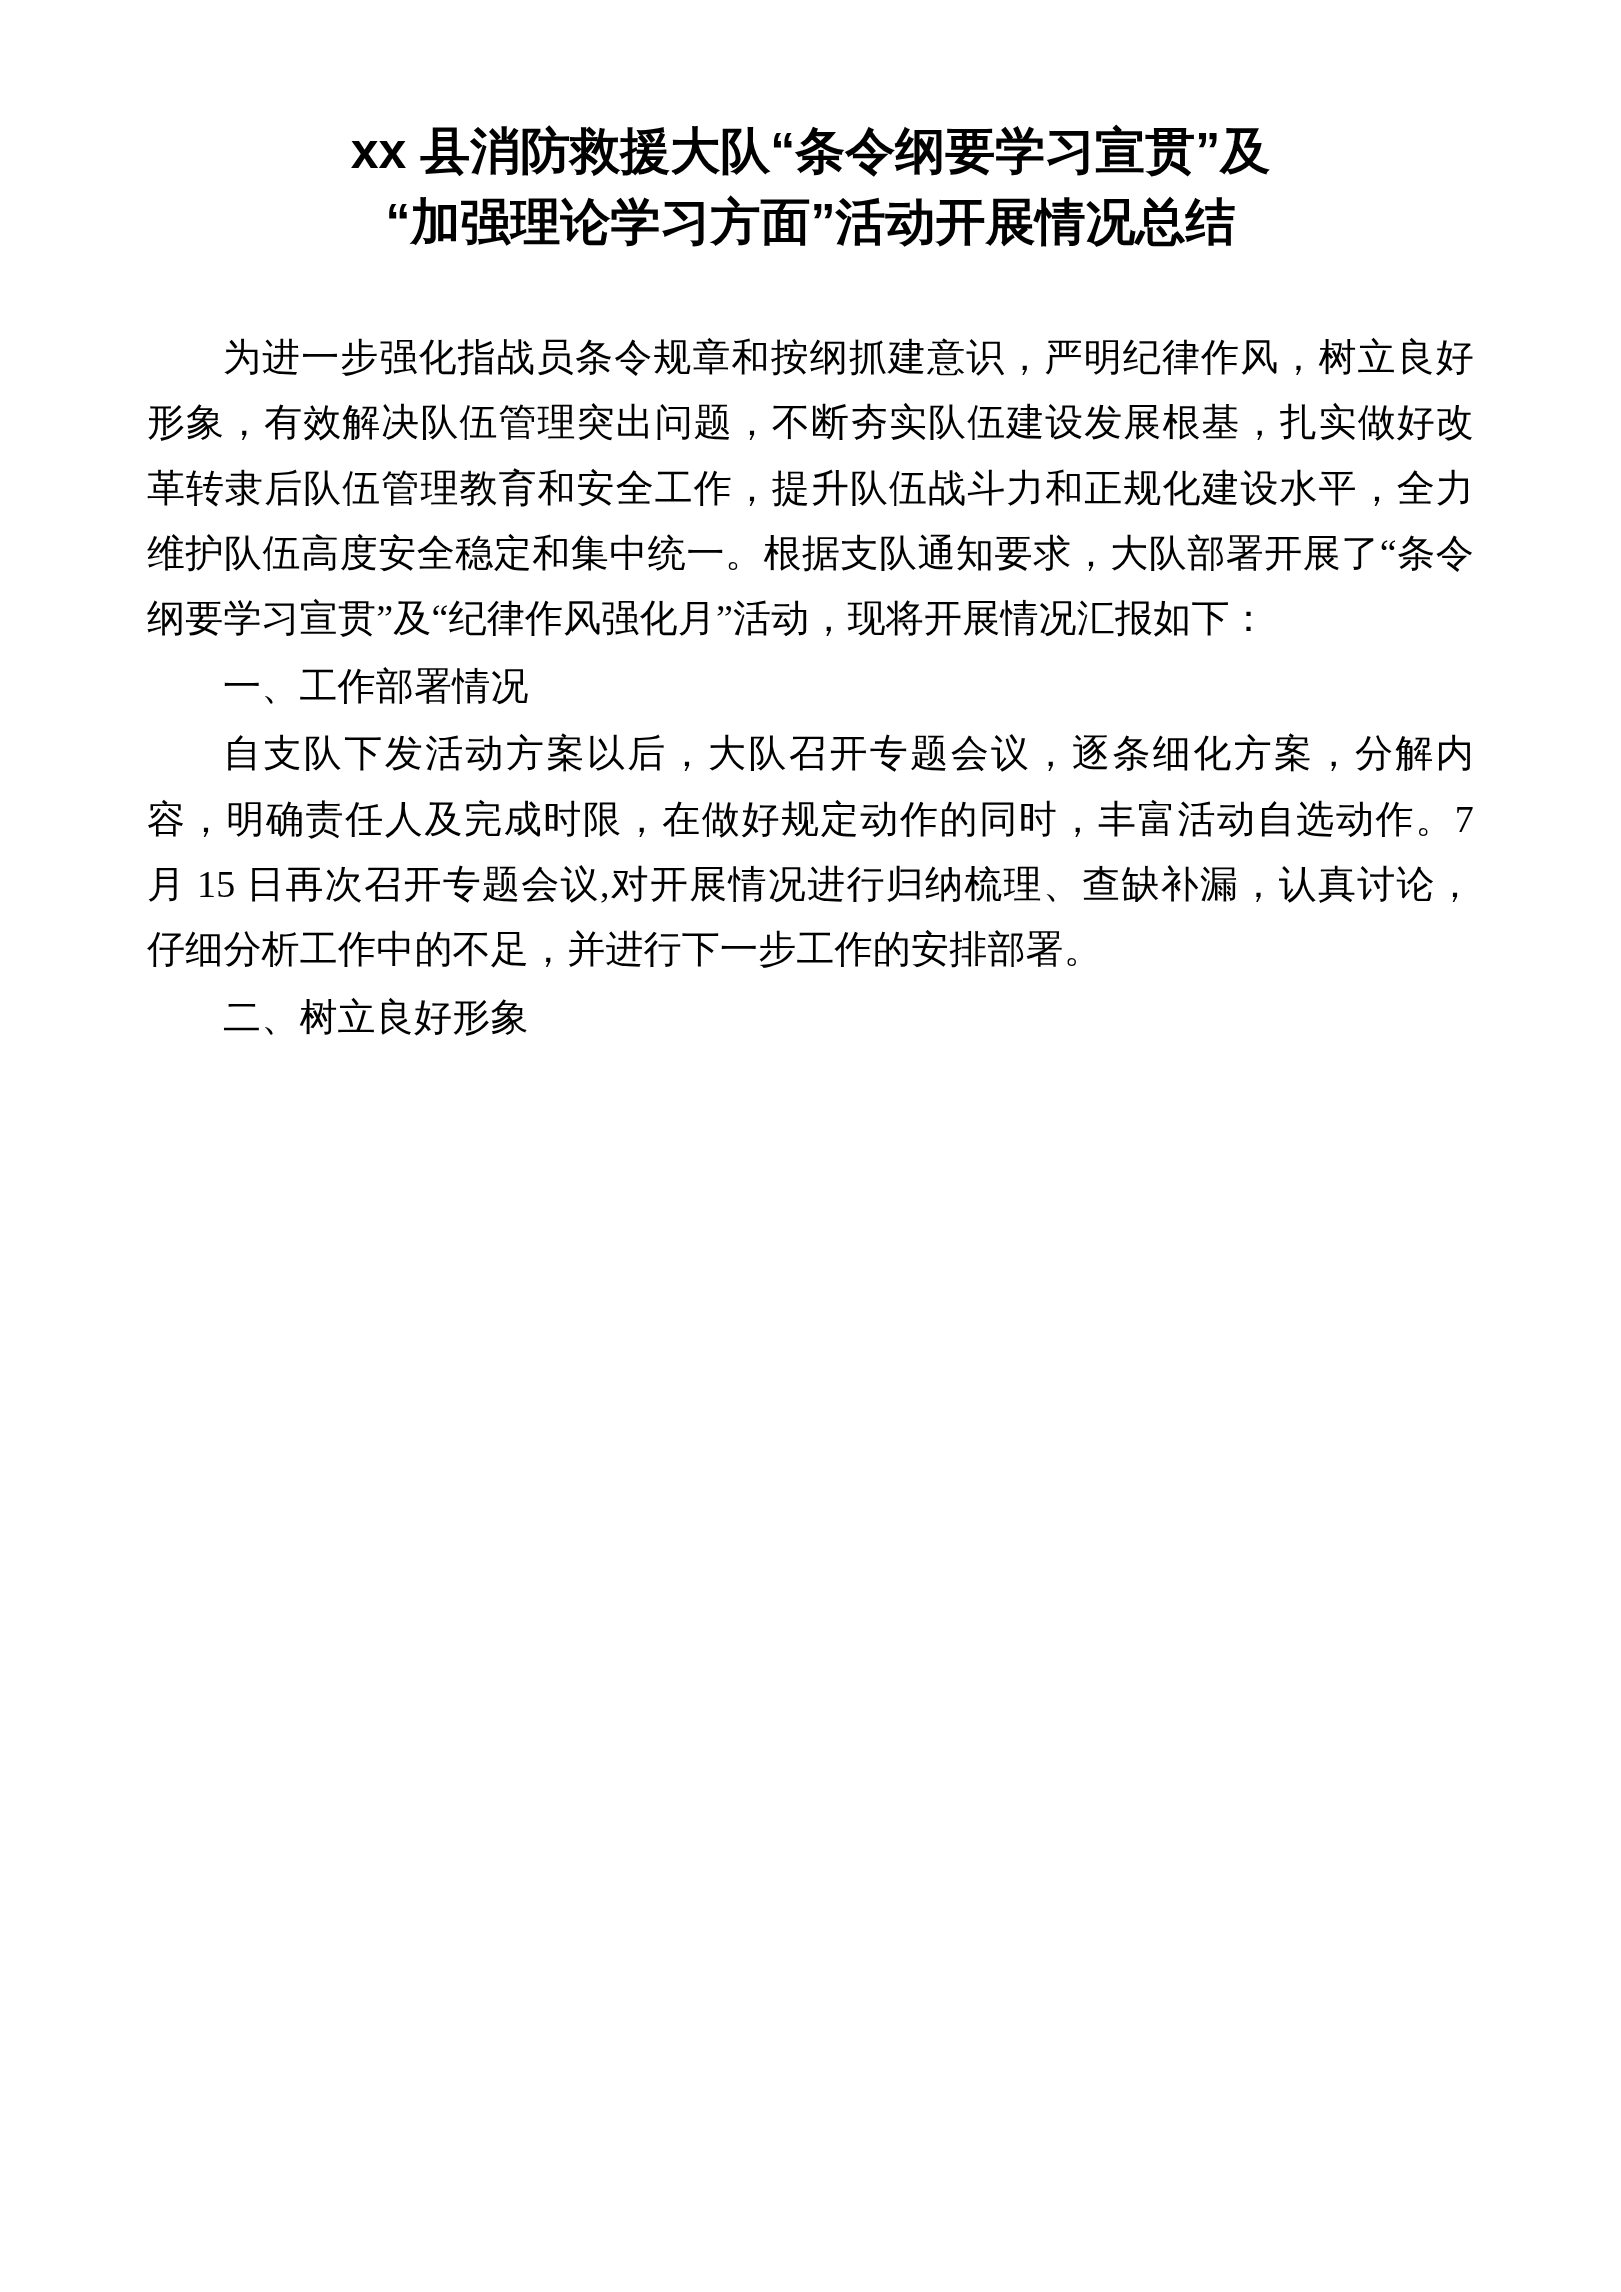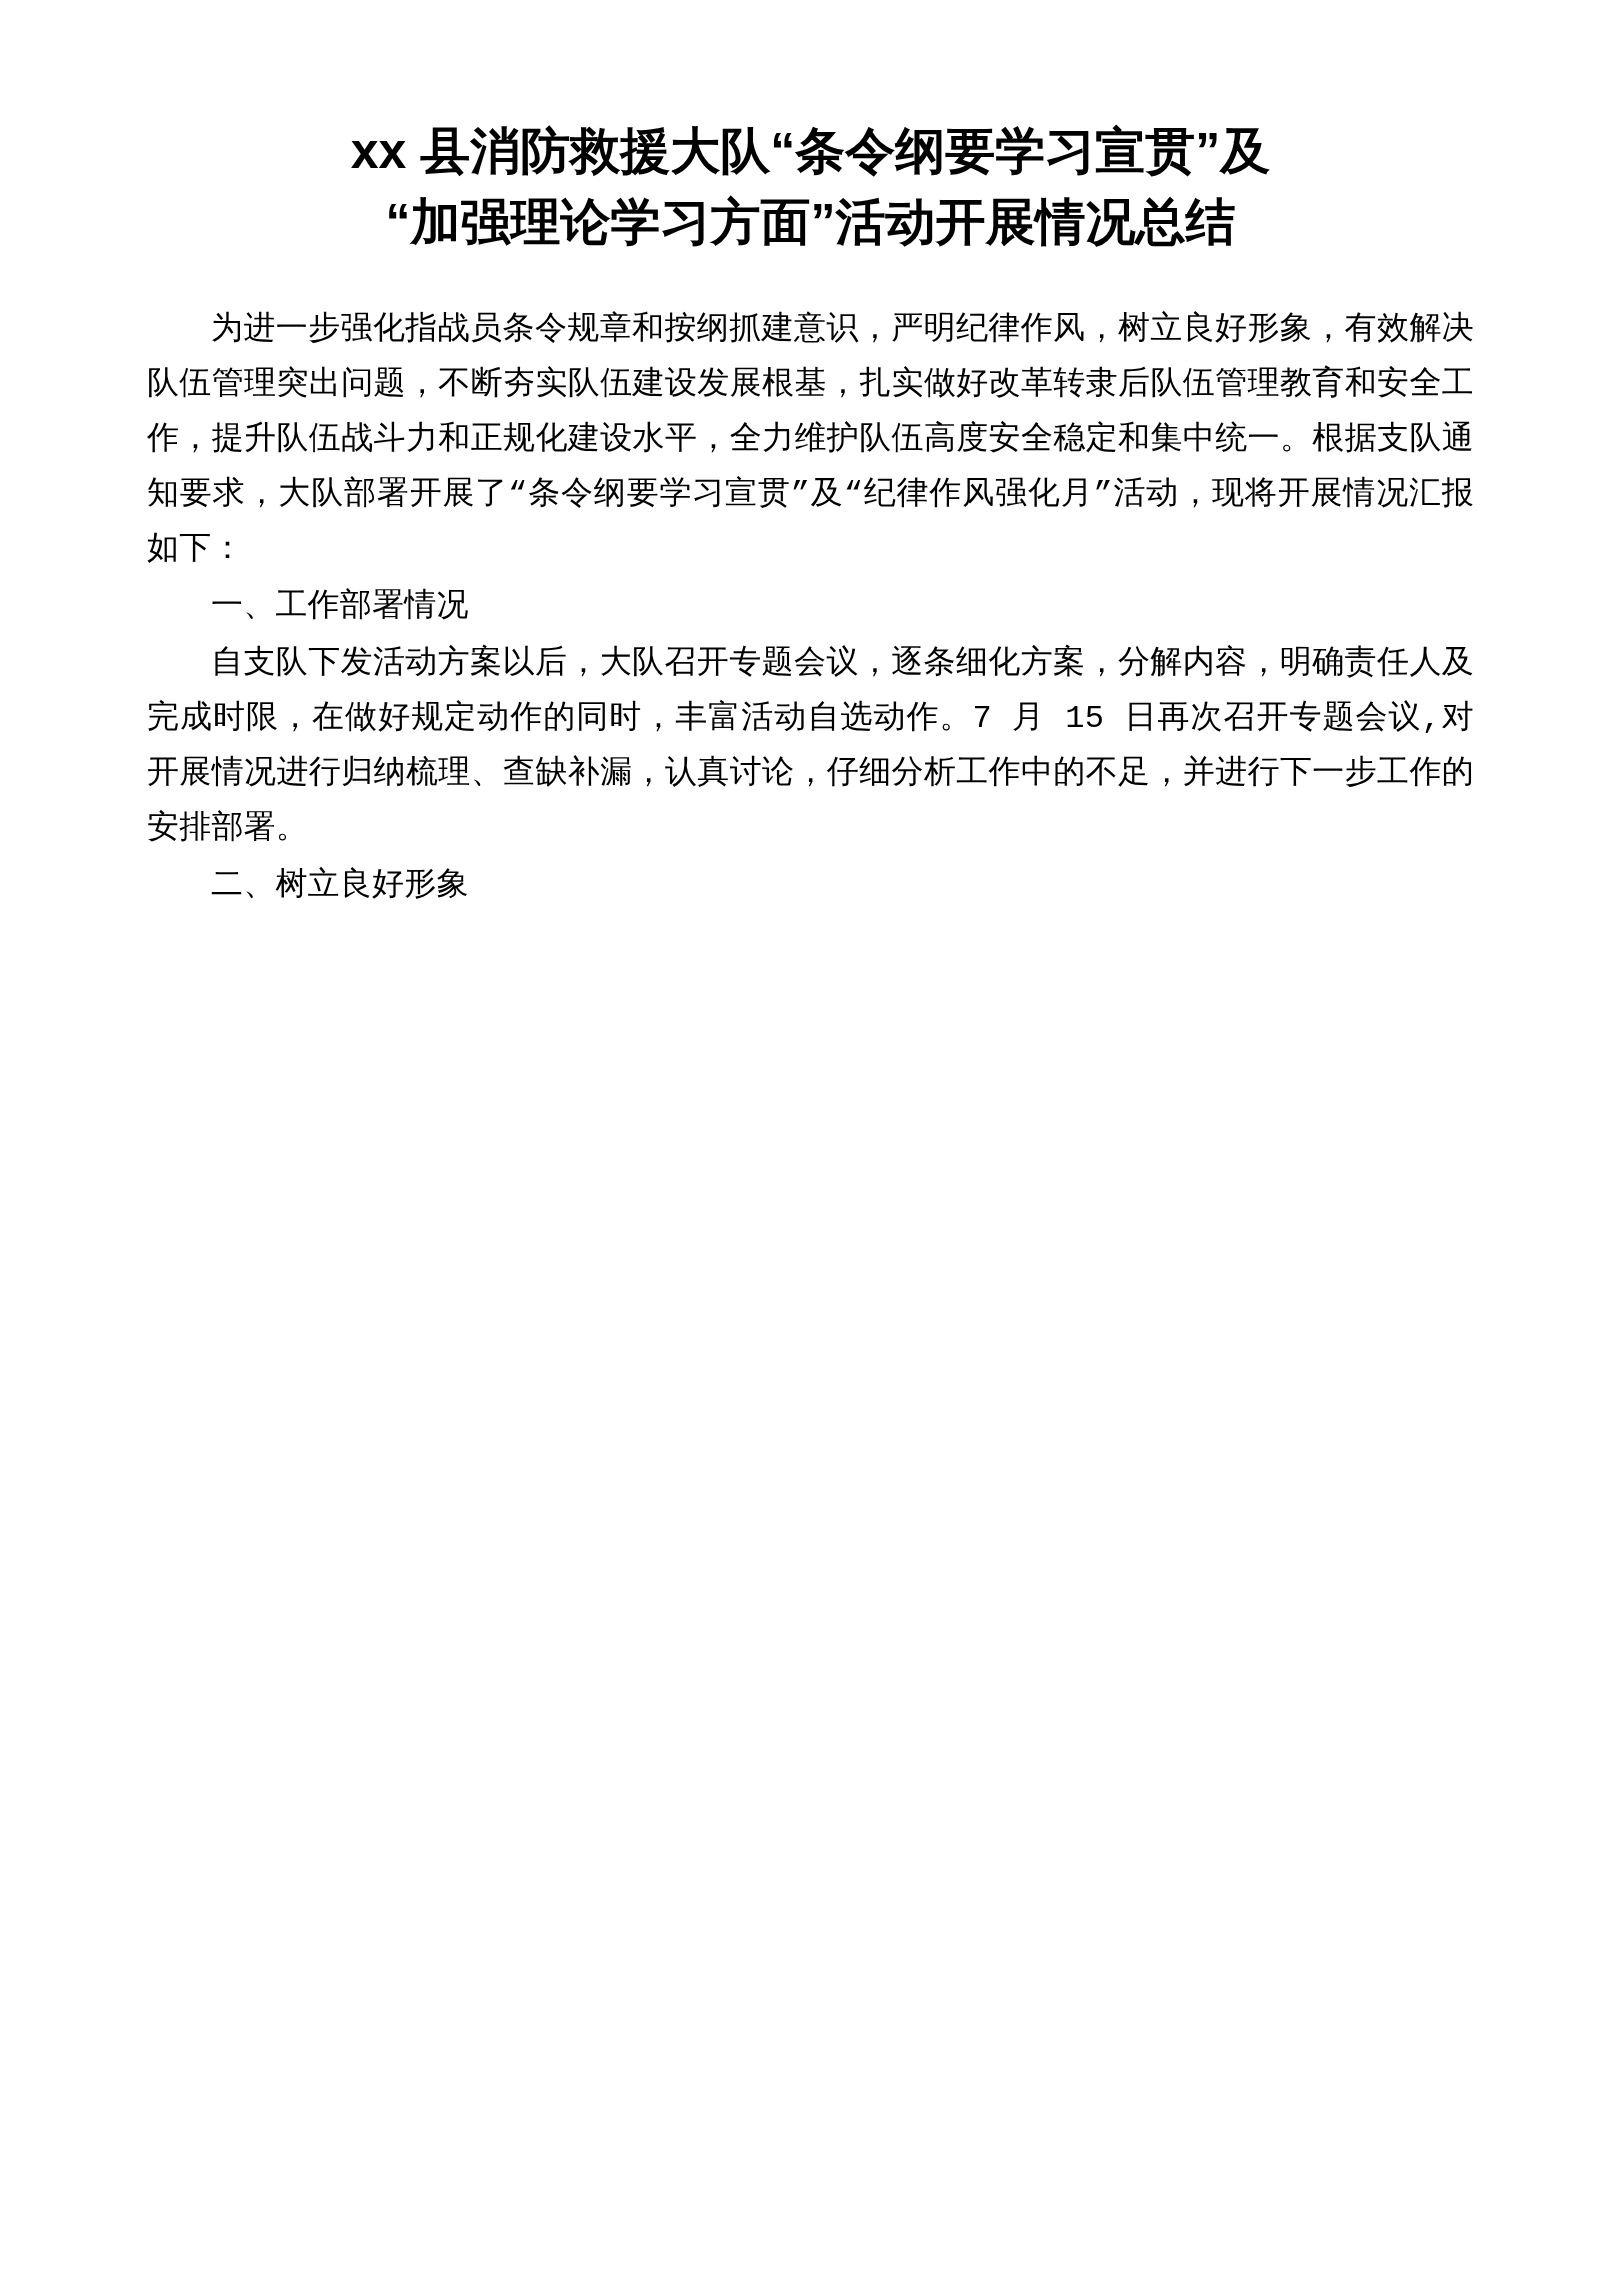--- a/index.html
+++ b/index.html
@@ -20,30 +20,30 @@
     position: relative;
     overflow: hidden;
   }
   .doc-title {
     font-family: "Liberation Sans", "DejaVu Sans", sans-serif;
     font-weight: bold;
     font-size: 50px;
     line-height: 1.42;
     text-align: center;
     letter-spacing: 0px;
-    margin: 0 0 44px 0;
+    margin: 0 0 67px 0;
     padding: 0 9.8px;
   }
   .doc-title .line {
     display: block;
     white-space: nowrap;
   }
   .body-text {
-    font-family: Liberation Mono, monospace;
-    font-size: 32px;
+    font-family: Liberation Serif, serif;
+    font-size: 38px;
     line-height: 1.72;
     text-align: justify;
     text-justify: inter-ideograph;
     margin: 0 0 2px 0;
     letter-spacing: 0.2px;
   }
   .indent {
     text-indent: 2em;
   }
   .bold {

